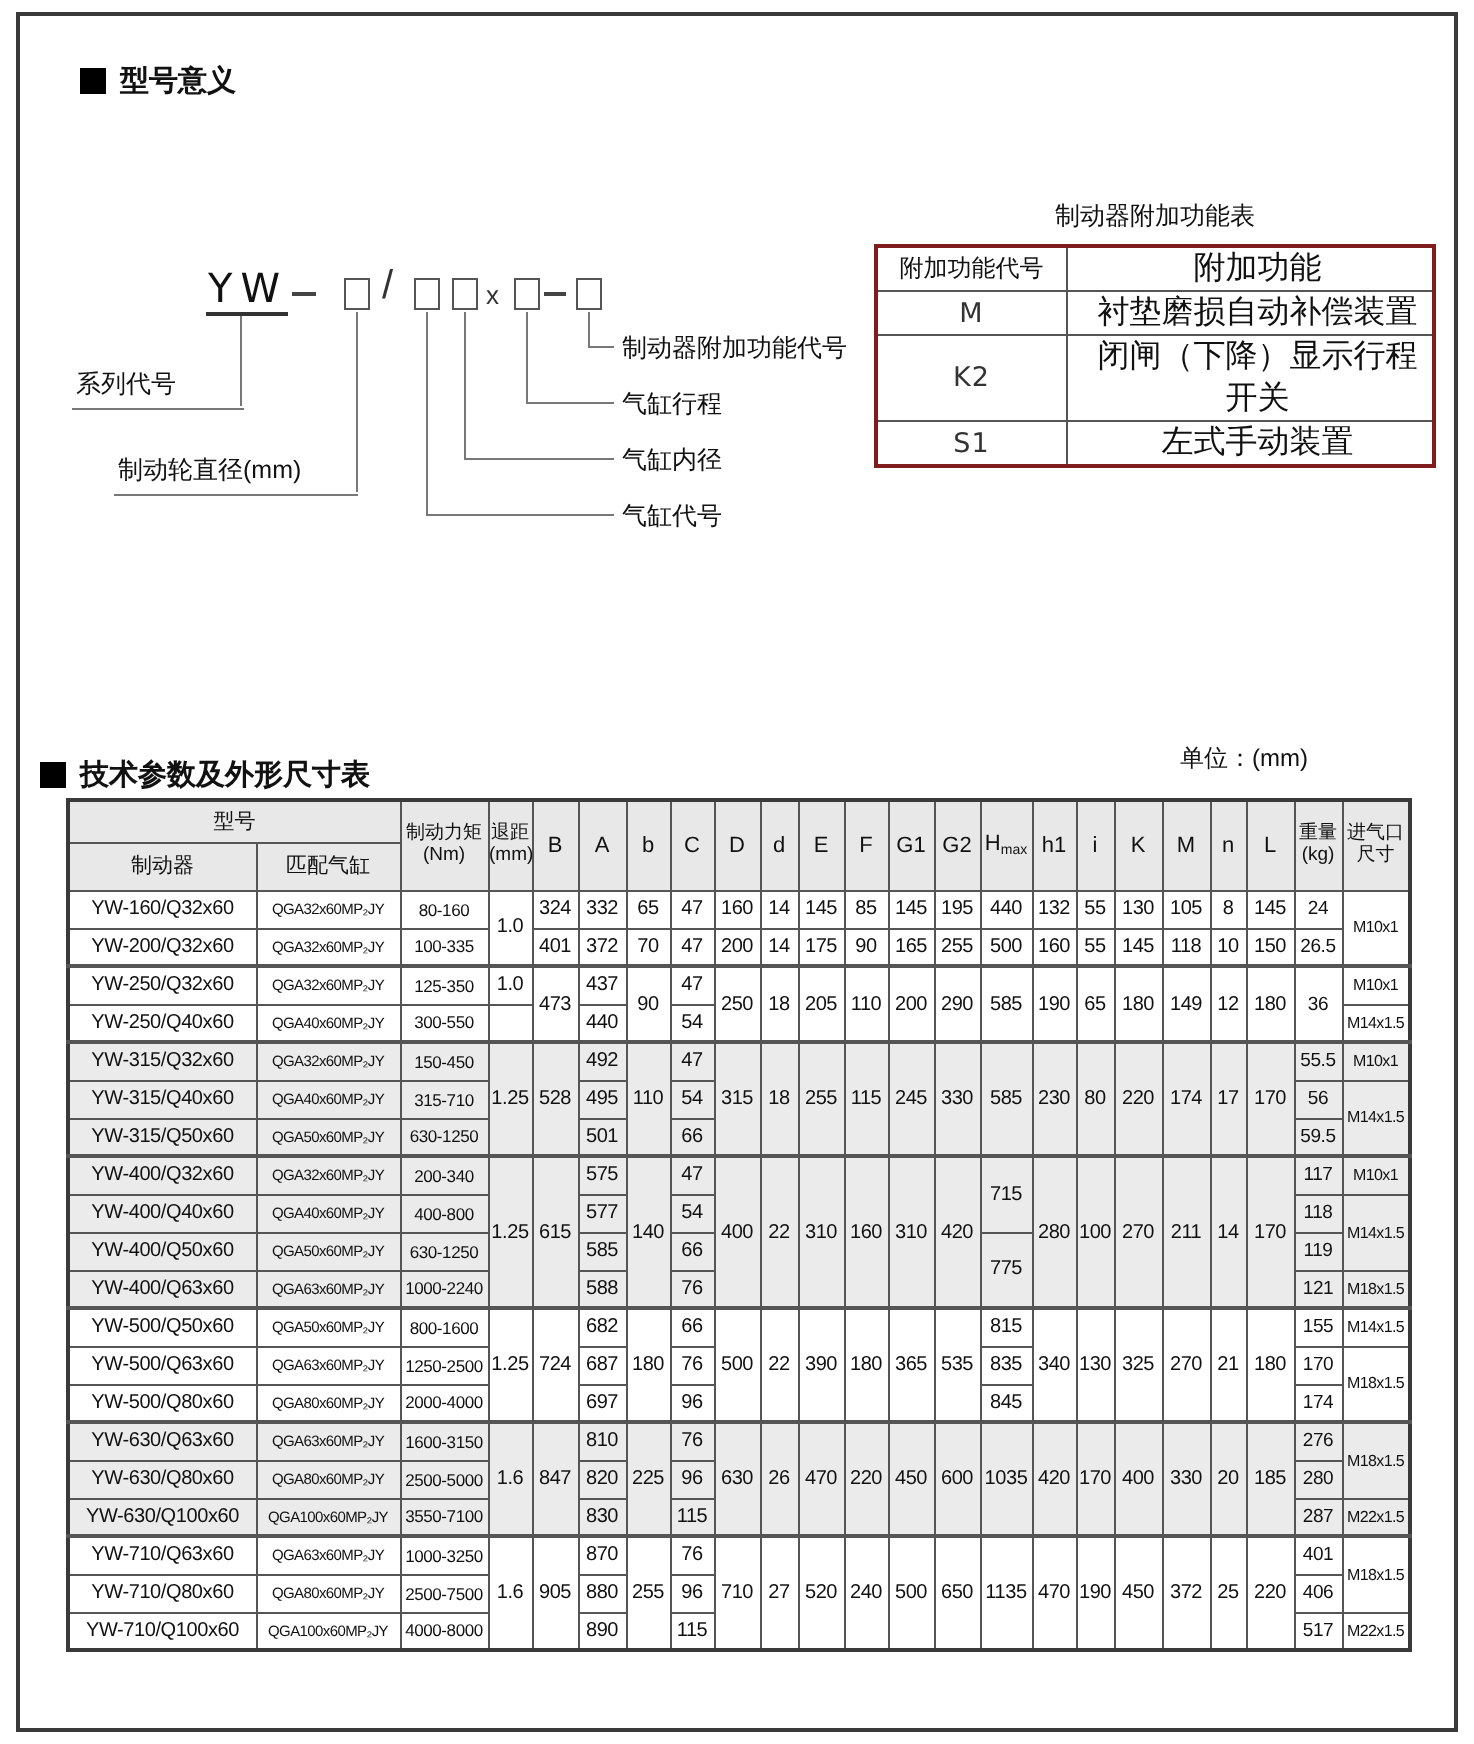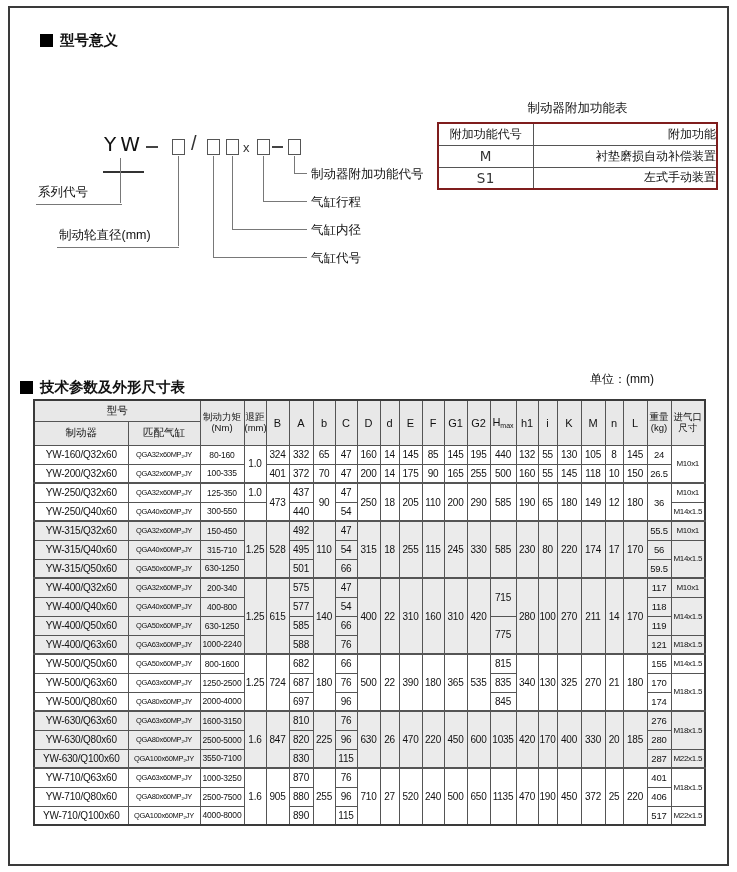--- a/index.html
+++ b/index.html
@@ -5,39 +5,39 @@
   * { margin:0; padding:0; box-sizing:border-box; }
   html,body { width:737px; height:872px; background:#fff; color:#111;
     font-family:"Liberation Sans","DejaVu Sans",sans-serif; }
   .page { position:relative; width:737px; height:872px; background:#fff; overflow:hidden; }
   .frame { position:absolute; left:8px; top:6px; width:721px; height:860px; border:2px solid #3a3a3a; }
 
   .sec-header { position:absolute; display:flex; align-items:center; gap:7px;
     font-weight:bold; font-size:14.5px; white-space:nowrap; }
   .sec-header .sq { width:13px; height:13px; background:#000; flex:0 0 auto; }
   .yw { position:absolute; left:103px; top:133px; font-size:20px; letter-spacing:4px;
-    font-family:"DejaVu Sans",sans-serif; border-bottom:2px solid #333; padding:0 0 16px 1px; line-height:1.1; }
+    font-family:"DejaVu Sans",sans-serif; border-bottom:2px solid #333; padding:0 0 1px 1px; line-height:1.1; }
   .mbox { position:absolute; width:13px; height:16px; border:1px solid #555; background:#fff; top:139px; }
   .dash { position:absolute; height:2px; background:#444; top:146px; }
   .slash { position:absolute; left:191px; top:132px; font-size:20px; color:#333; }
   .xchar { position:absolute; left:243px; top:140px; font-size:13px; color:#333; }
   .line { position:absolute; background:#787878; }
   .vl { width:1px; }
   .hl { height:1px; }
   .dlabel { position:absolute; font-size:12.5px; white-space:nowrap; color:#111; }
   .ulabel { border-bottom:1px solid #787878; padding:0 0 3px 2px; }
 
   
   .ft-title { position:absolute; left:437px; top:100px; width:281px; text-align:center; font-size:12.5px; }
   table { border-collapse:collapse; }
   .ftable { position:absolute; left:437px; top:122px; width:281px; border:2px solid #7f1d1d; }
   .ftable th,.ftable td { border:1px solid #555; height:22px; font-weight:normal; background:#fff; }
   .ftable .code { width:95px; text-align:center; font-size:13.5px; color:#333;
     font-family:"DejaVu Sans",sans-serif; letter-spacing:0.5px; }
-  .ftable .fn { font-size:12px; text-align:right; padding-left:8px;font-family:Liberation Serif, serif; }
+  .ftable .fn { font-size:16px; text-align:center; padding-left:8px;font-family:Liberation Serif, serif; }
   .ftable th.code { font-size:12px; letter-spacing:0; color:#111; }
 
   
   .unit-note { position:absolute; left:590px; top:371px; font-size:12px; }
   .stable { position:absolute; left:33px; top:399px; width:672px; table-layout:fixed; border:2px solid #3a3a3a; }
   .stable th,.stable td { border:1px solid #555; text-align:center; vertical-align:middle;
     padding:0; overflow:hidden; white-space:nowrap; }
   .stable thead th { background:#e8e8e8; font-size:10.5px; font-weight:normal; }
   .stable thead tr:first-child { height:21px; }
   .stable thead tr:last-child { height:24px; }
@@ -98,20 +98,24 @@
   <div class="ft-title">制动器附加功能表</div>
   <table class="ftable">
     <tbody>
       <tr>
         <th class="code">附加功能代号</th>
         <th class="fn">附加功能</th>
       </tr>
       <tr>
         <td class="code">M</td>
         <td class="fn">衬垫磨损自动补偿装置</td>
+      </tr>
+      <tr>
+        <td class="code">K2</td>
+        <td class="fn">闭闸（下降）显示行程开关</td>
       </tr>
       <tr>
         <td class="code">S1</td>
         <td class="fn">左式手动装置</td>
       </tr>
     </tbody>
   </table>
 
   <div class="sec-header" style="left:20px; top:362px;margin-top:16px;">
     <span class="sq"></span>

